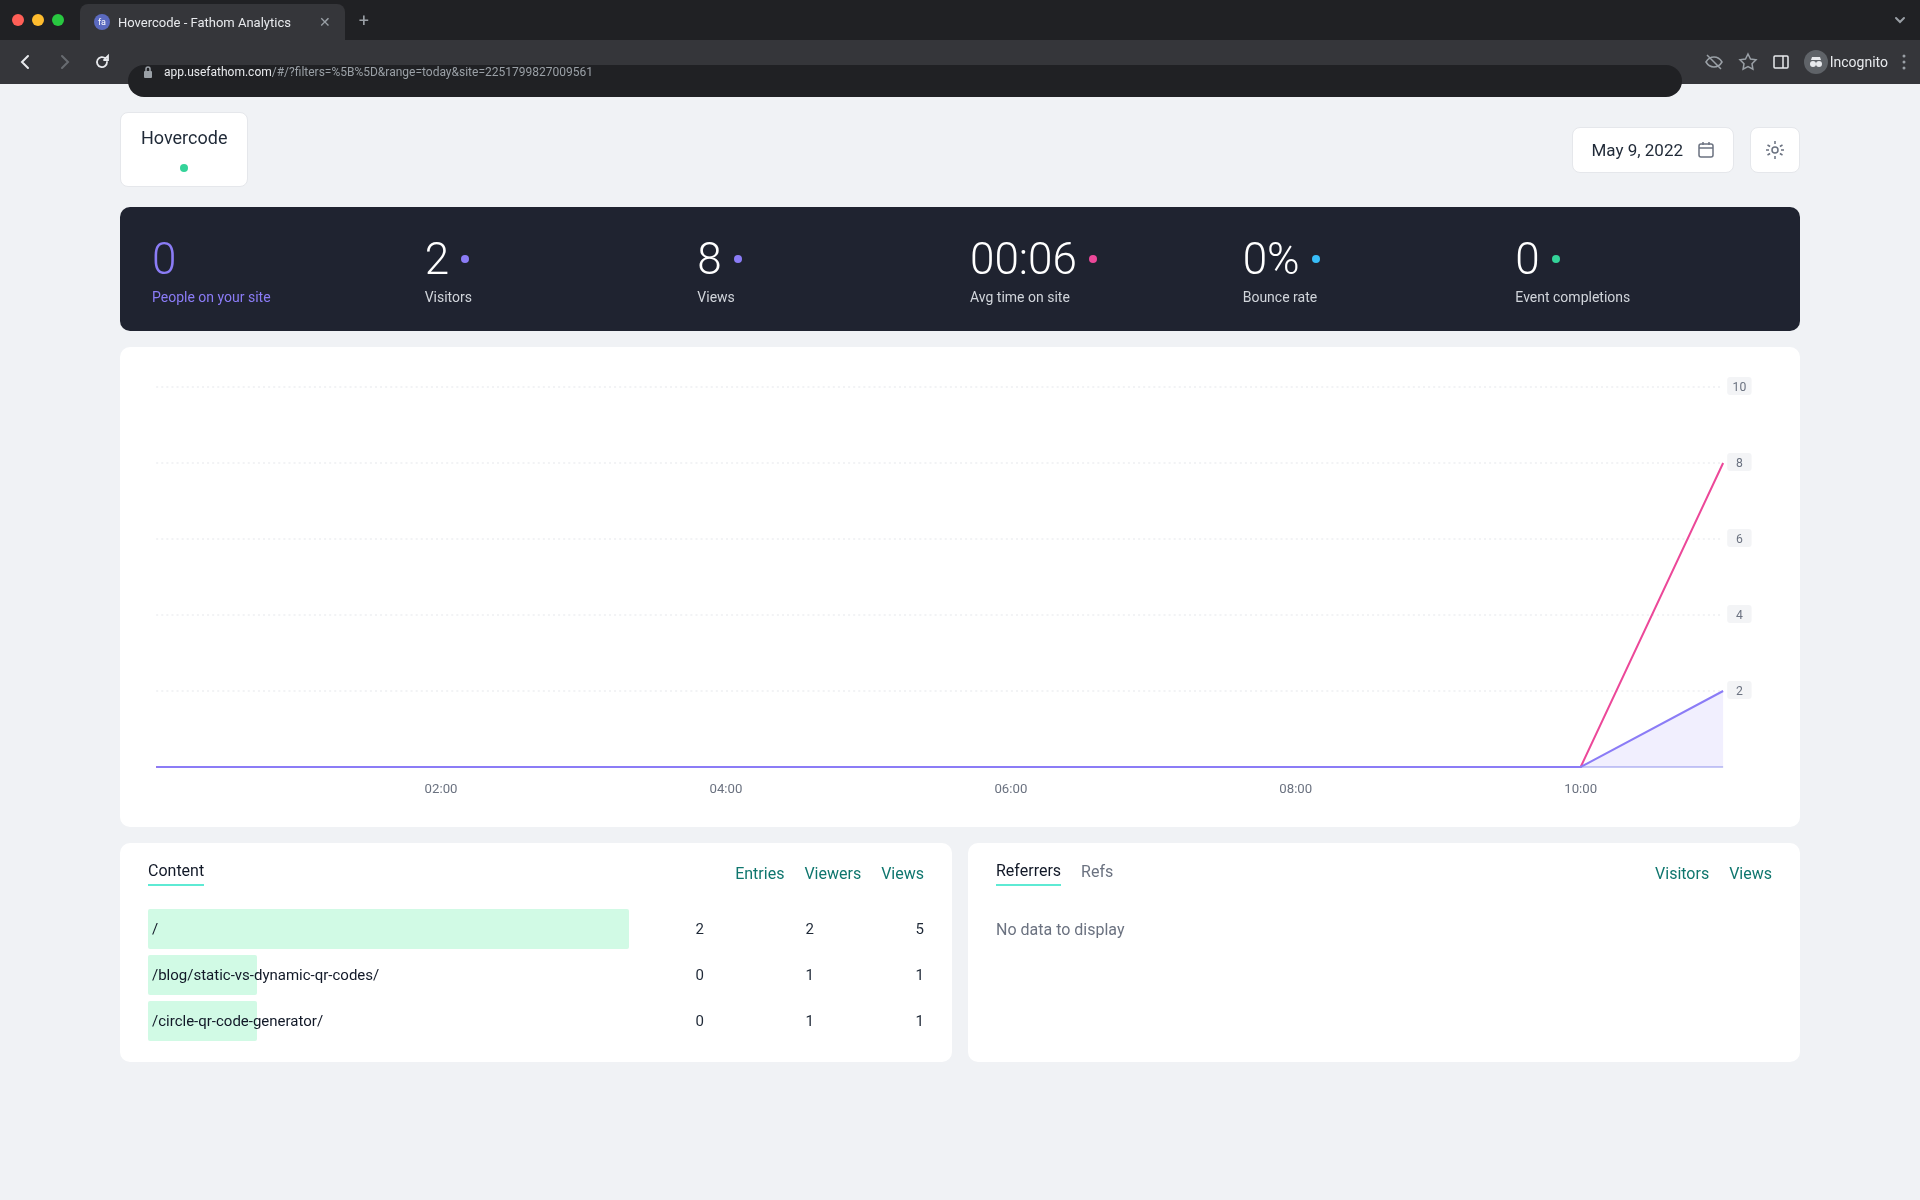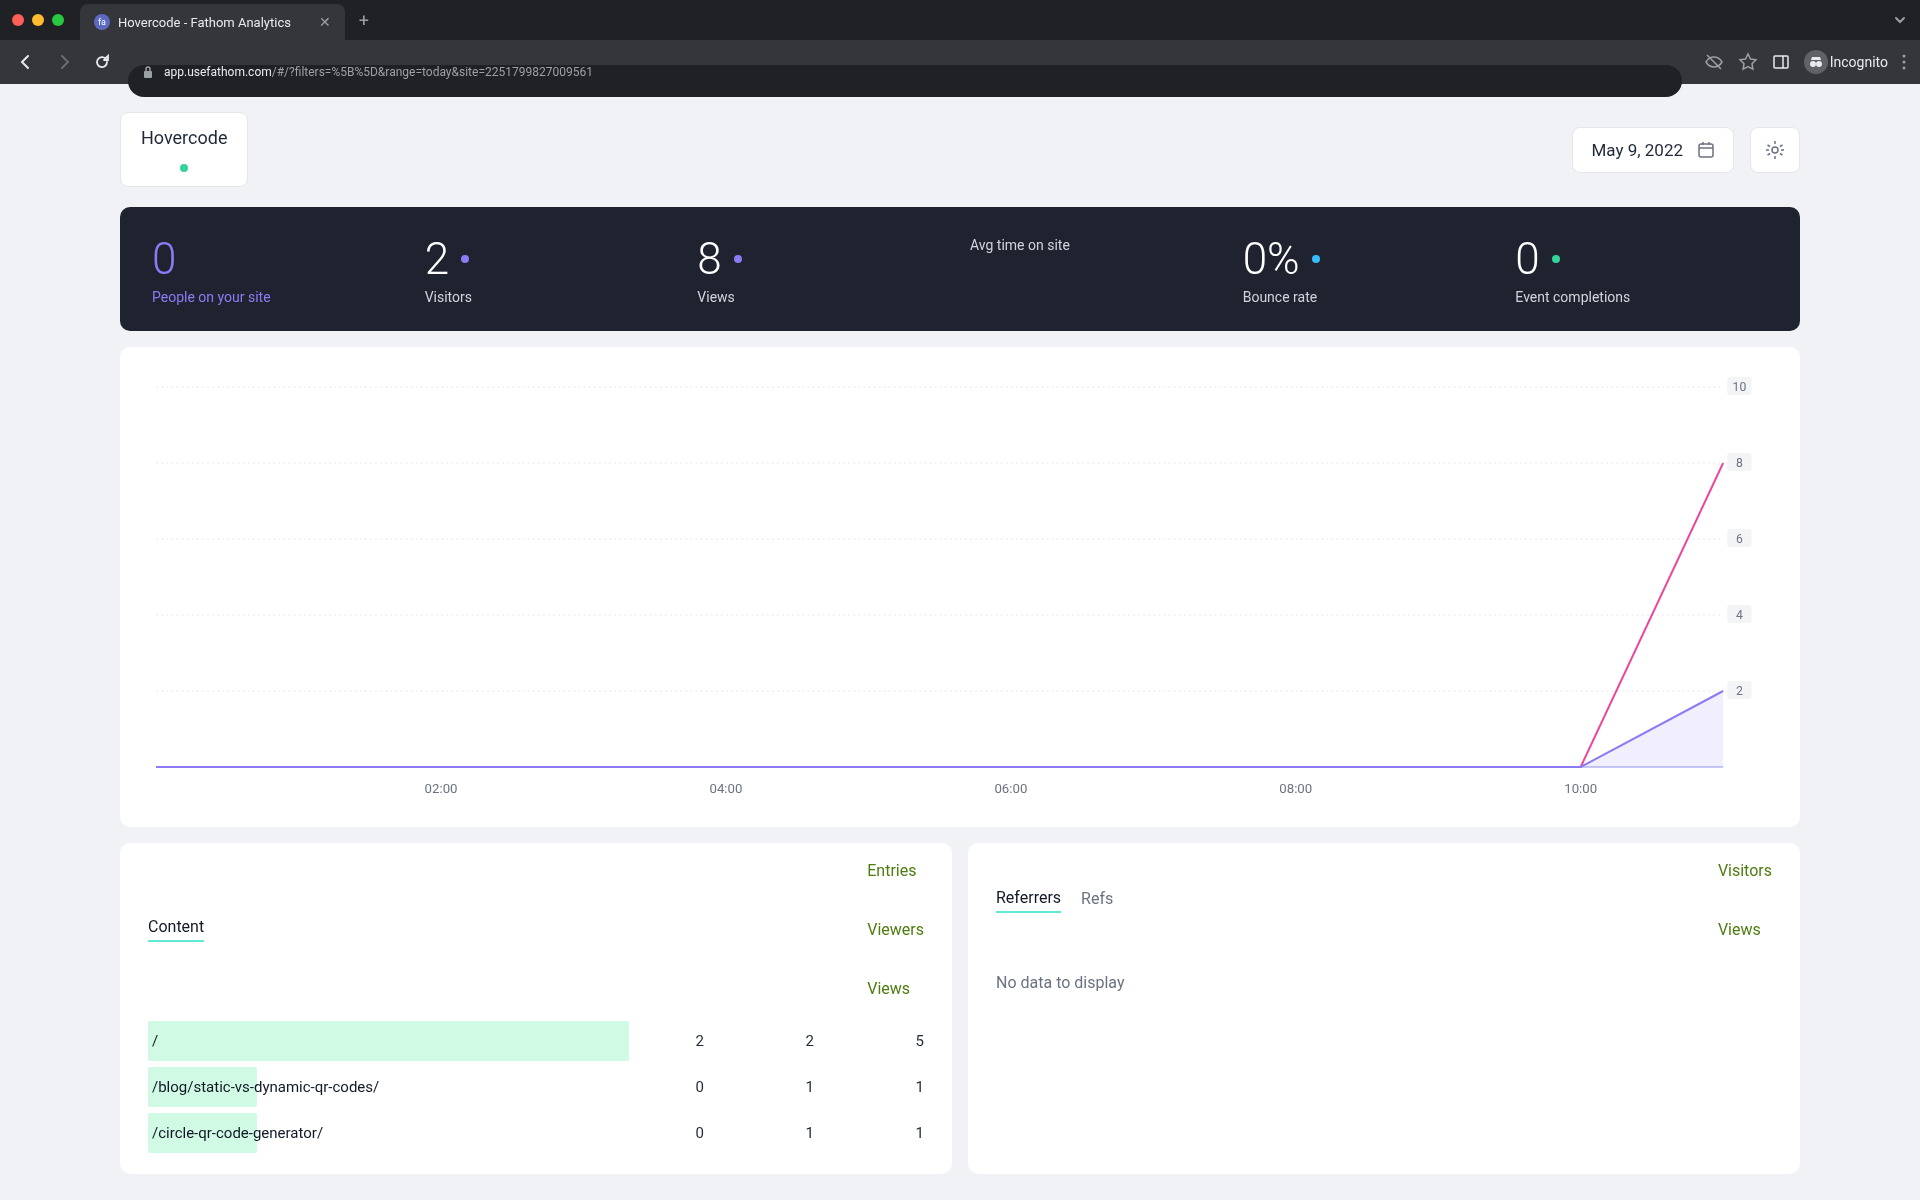--- a/index.html
+++ b/index.html
@@ -55,21 +55,21 @@
 
 .chart-card { background: #fff; border-radius: 10px; padding: 30px 26px 20px; margin-bottom: 16px; }
 .chart-svg { width: 100%; height: 430px; display: block; }
 
 
 .tables-row { display: flex; gap: 16px; }
 .table-card { background: #fff; border-radius: 10px; padding: 18px 28px; flex: 1; }
 .table-tabs { display: flex; align-items: center; gap: 20px; margin-bottom: 20px; }
 .table-tab { font-size: 16px; color: #6b7280; cursor: pointer; padding-bottom: 4px; }
 .table-tab.active { color: #111827; border-bottom: 2px solid #5eead4; }
-.table-cols { margin-left: auto; display: flex; gap: 40px; color: #4d7c0f; font-size: 16px; flex-direction: column; }
+.table-cols { margin-left: auto; display: flex; gap: 20px; color: #0f766e; font-size: 16px; }
 .table-row { display: flex; align-items: center; height: 46px; position: relative; }
 .row-bar { position: absolute; left: 0; top: 3px; bottom: 3px; background: #d1fae5; z-index: 0; border-radius: 2px; }
 .row-path { position: relative; z-index: 1; font-size: 15px; color: #111827; padding-left: 4px; }
 .row-nums { margin-left: auto; display: flex; gap: 40px; position: relative; z-index: 1; }
 .row-num { width: 70px; text-align: right; font-size: 15px; color: #1f2937; }
 .no-data { color: #6b7280; font-size: 16px; padding: 14px 0; }
 
 svg { display: block; }
 </style>
 </head>
@@ -192,20 +192,21 @@
       </div>
       <div class="metric">
         <div class="metric-val">2<span class="metric-dot dot-purple"></span></div>
         <div class="metric-label">Visitors</div>
       </div>
       <div class="metric">
         <div class="metric-val">8<span class="metric-dot dot-purple"></span></div>
         <div class="metric-label">Views</div>
       </div>
       <div class="metric">
+        <div class="metric-val">00:06<span class="metric-dot dot-pink"></span></div>
         <div class="metric-label">Avg time on site</div>
       </div>
       <div class="metric">
         <div class="metric-val">0%<span class="metric-dot dot-blue"></span></div>
         <div class="metric-label">Bounce rate</div>
       </div>
       <div class="metric">
         <div class="metric-val">0<span class="metric-dot dot-green"></span></div>
         <div class="metric-label">Event completions</div>
       </div>

